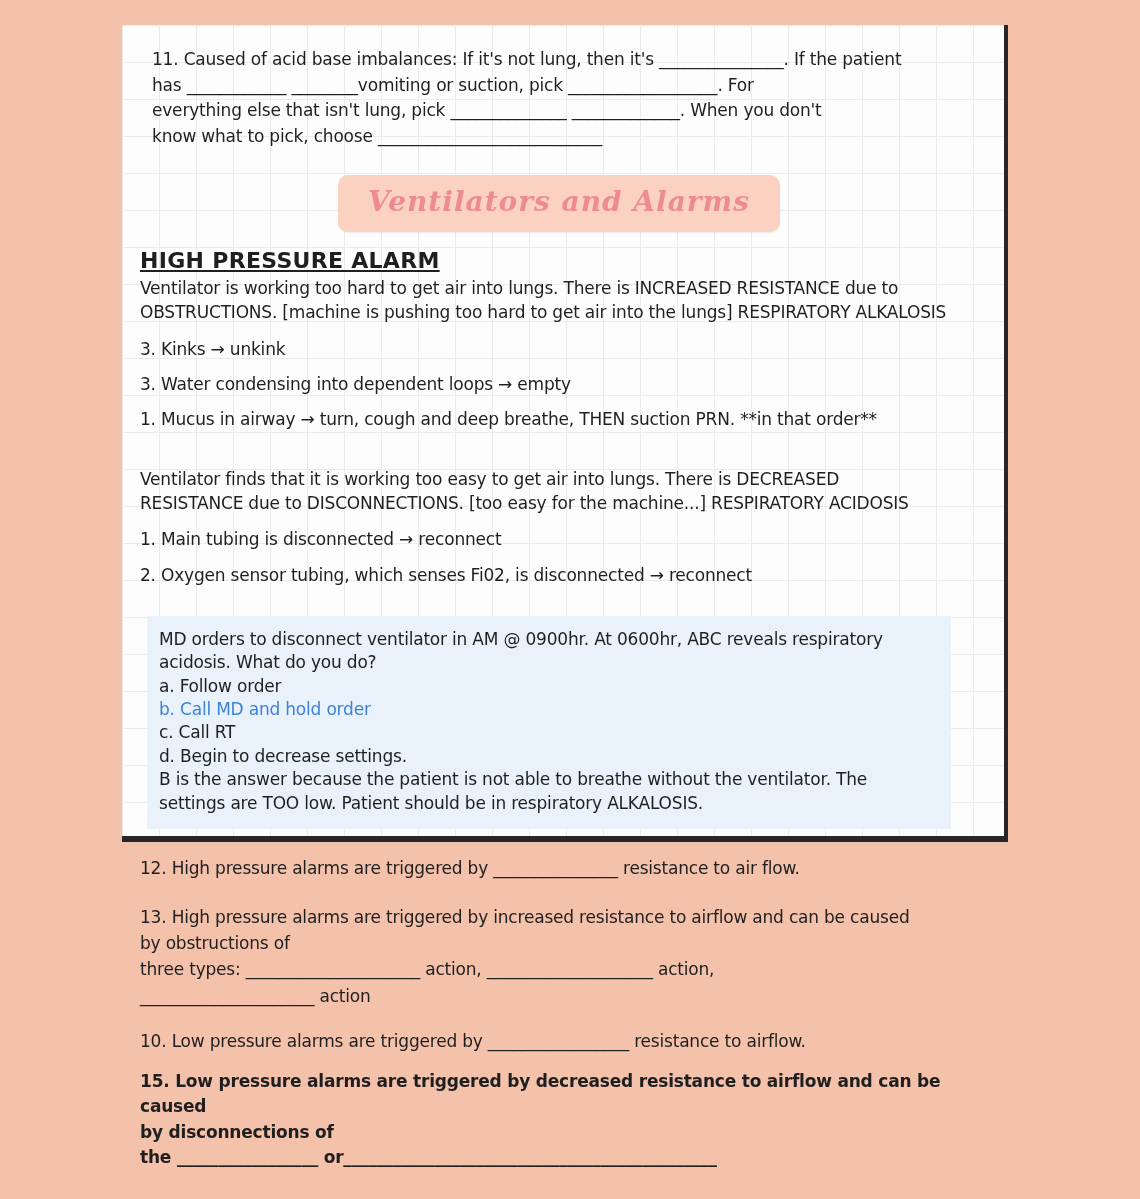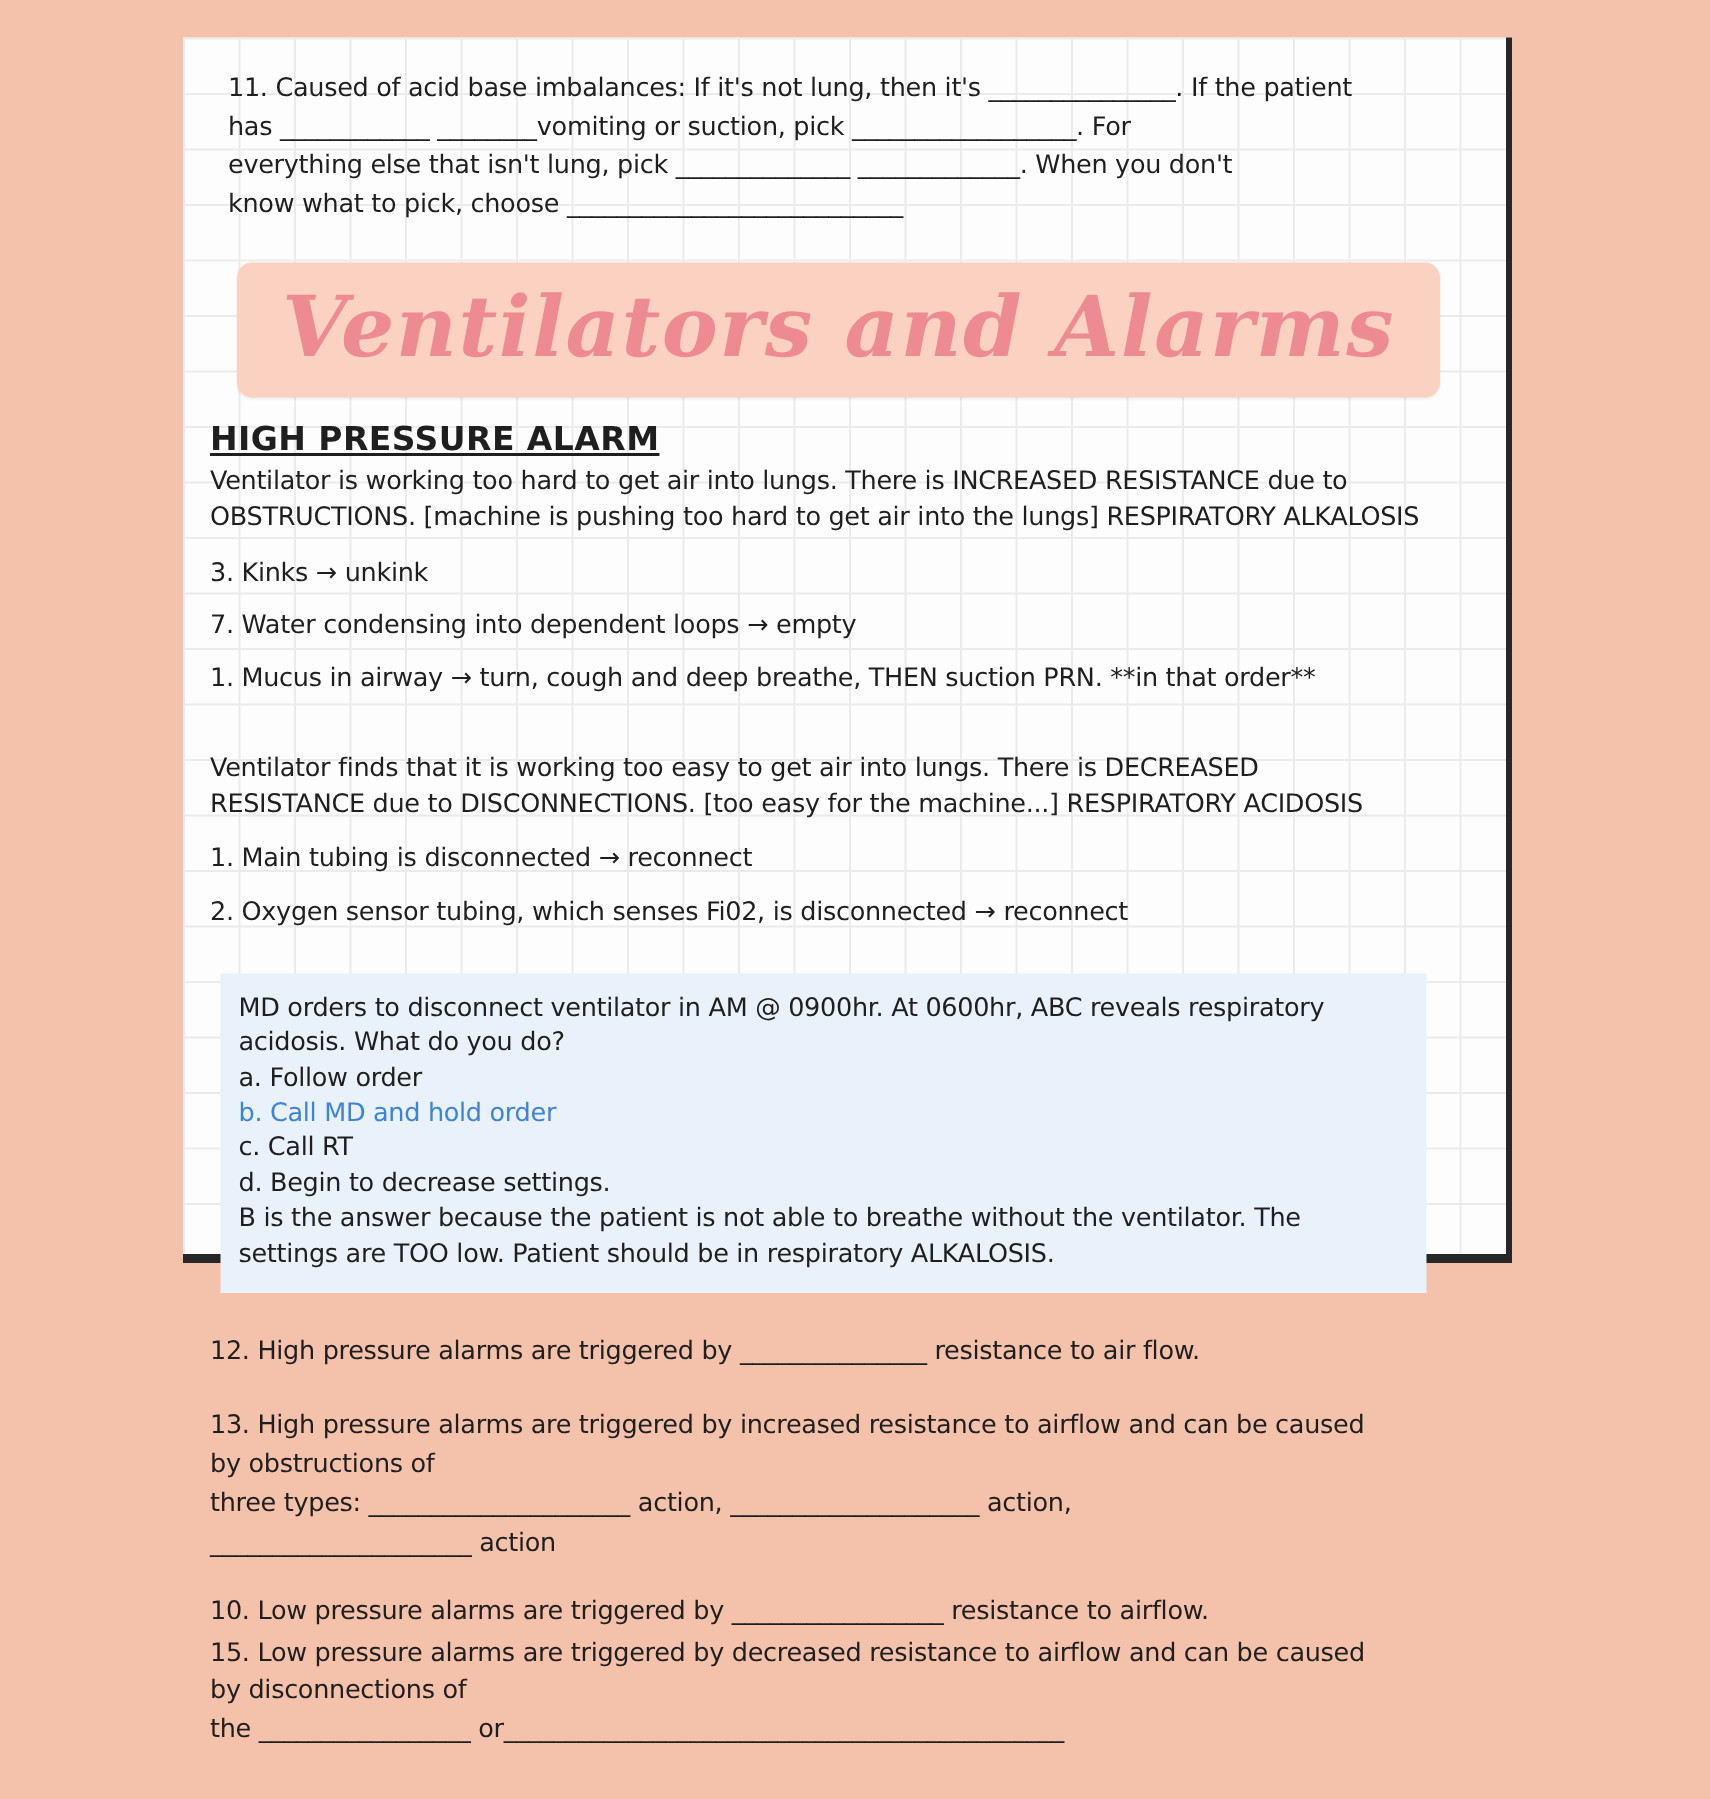--- a/index.html
+++ b/index.html
@@ -50,21 +50,21 @@
     display:inline-block;
     background:var(--title_banner_bg);
     border-radius:10px;
     padding:10px 30px 14px 30px;
     box-shadow:0 1px 2px rgba(0,0,0,0.08);
   }
   .title-text{
     font-family:"DejaVu Serif","Liberation Serif",serif;
     font-style:italic;
     font-weight:bold;
-    font-size:56px;
+    font-size:28px;
     letter-spacing:1px;
     color:var(--title_text);
   }
   .section{margin-top:16px;}
   .section.low{margin-top:38px;}
   .heading{
     font-size:22px;
     font-weight:bold;
     text-decoration:underline;
     letter-spacing:0.3px;
@@ -80,21 +80,21 @@
     margin:30px 27px 4px 7px;
     padding:12px 12px 14px 12px;
     line-height:1.38;
   }
   .opt{line-height:1.38;}
   .opt.answer{color:var(--answer_highlight);}
   .q-block{line-height:1.5;}
   .q12{margin-top:27px;}
   .q13{margin-top:22px;line-height:1.55;}
   .q14{margin-top:20px;}
-  .q15{margin-top:2px;line-height:1.5;}
+  .q15{margin-top:14px;line-height:1.5;font-weight:bold;}
 </style>
 </head>
 <body>
 
 <div class="page">
 
   <div class="q-block q11 pre">11. Caused of acid base imbalances: If it's not lung, then it's _______________. If the patient
 has ____________ ________vomiting or suction, pick __________________. For
 everything else that isn't lung, pick ______________ _____________. When you don't
 know what to pick, choose ___________________________</div>
@@ -104,21 +104,21 @@
       <span class="title-text">Ventilators and Alarms</span>
     </div>
   </div>
 
   <div class="section">
     <div class="heading">HIGH PRESSURE ALARM</div>
     <div class="desc pre">Ventilator is working too hard to get air into lungs. There is INCREASED RESISTANCE due to
 OBSTRUCTIONS. [machine is pushing too hard to get air into the lungs] RESPIRATORY ALKALOSIS</div>
     <div class="list">
       <div class="list-item">3. Kinks → unkink</div>
-      <div class="list-item">7. Water condensing into dependent loops → empty</div>
+      <div class="list-item">3. Water condensing into dependent loops → empty</div>
       <div class="list-item">1. Mucus in airway → turn, cough and deep breathe, THEN suction PRN. **in that order**</div>
     </div>
   </div>
 
   <div class="section low">
     <div class="desc pre">Ventilator finds that it is working too easy to get air into lungs. There is DECREASED
 RESISTANCE due to DISCONNECTIONS. [too easy for the machine...] RESPIRATORY ACIDOSIS</div>
     <div class="list">
       <div class="list-item">1. Main tubing is disconnected → reconnect</div>
       <div class="list-item">2. Oxygen sensor tubing, which senses Fi02, is disconnected  → reconnect</div>

